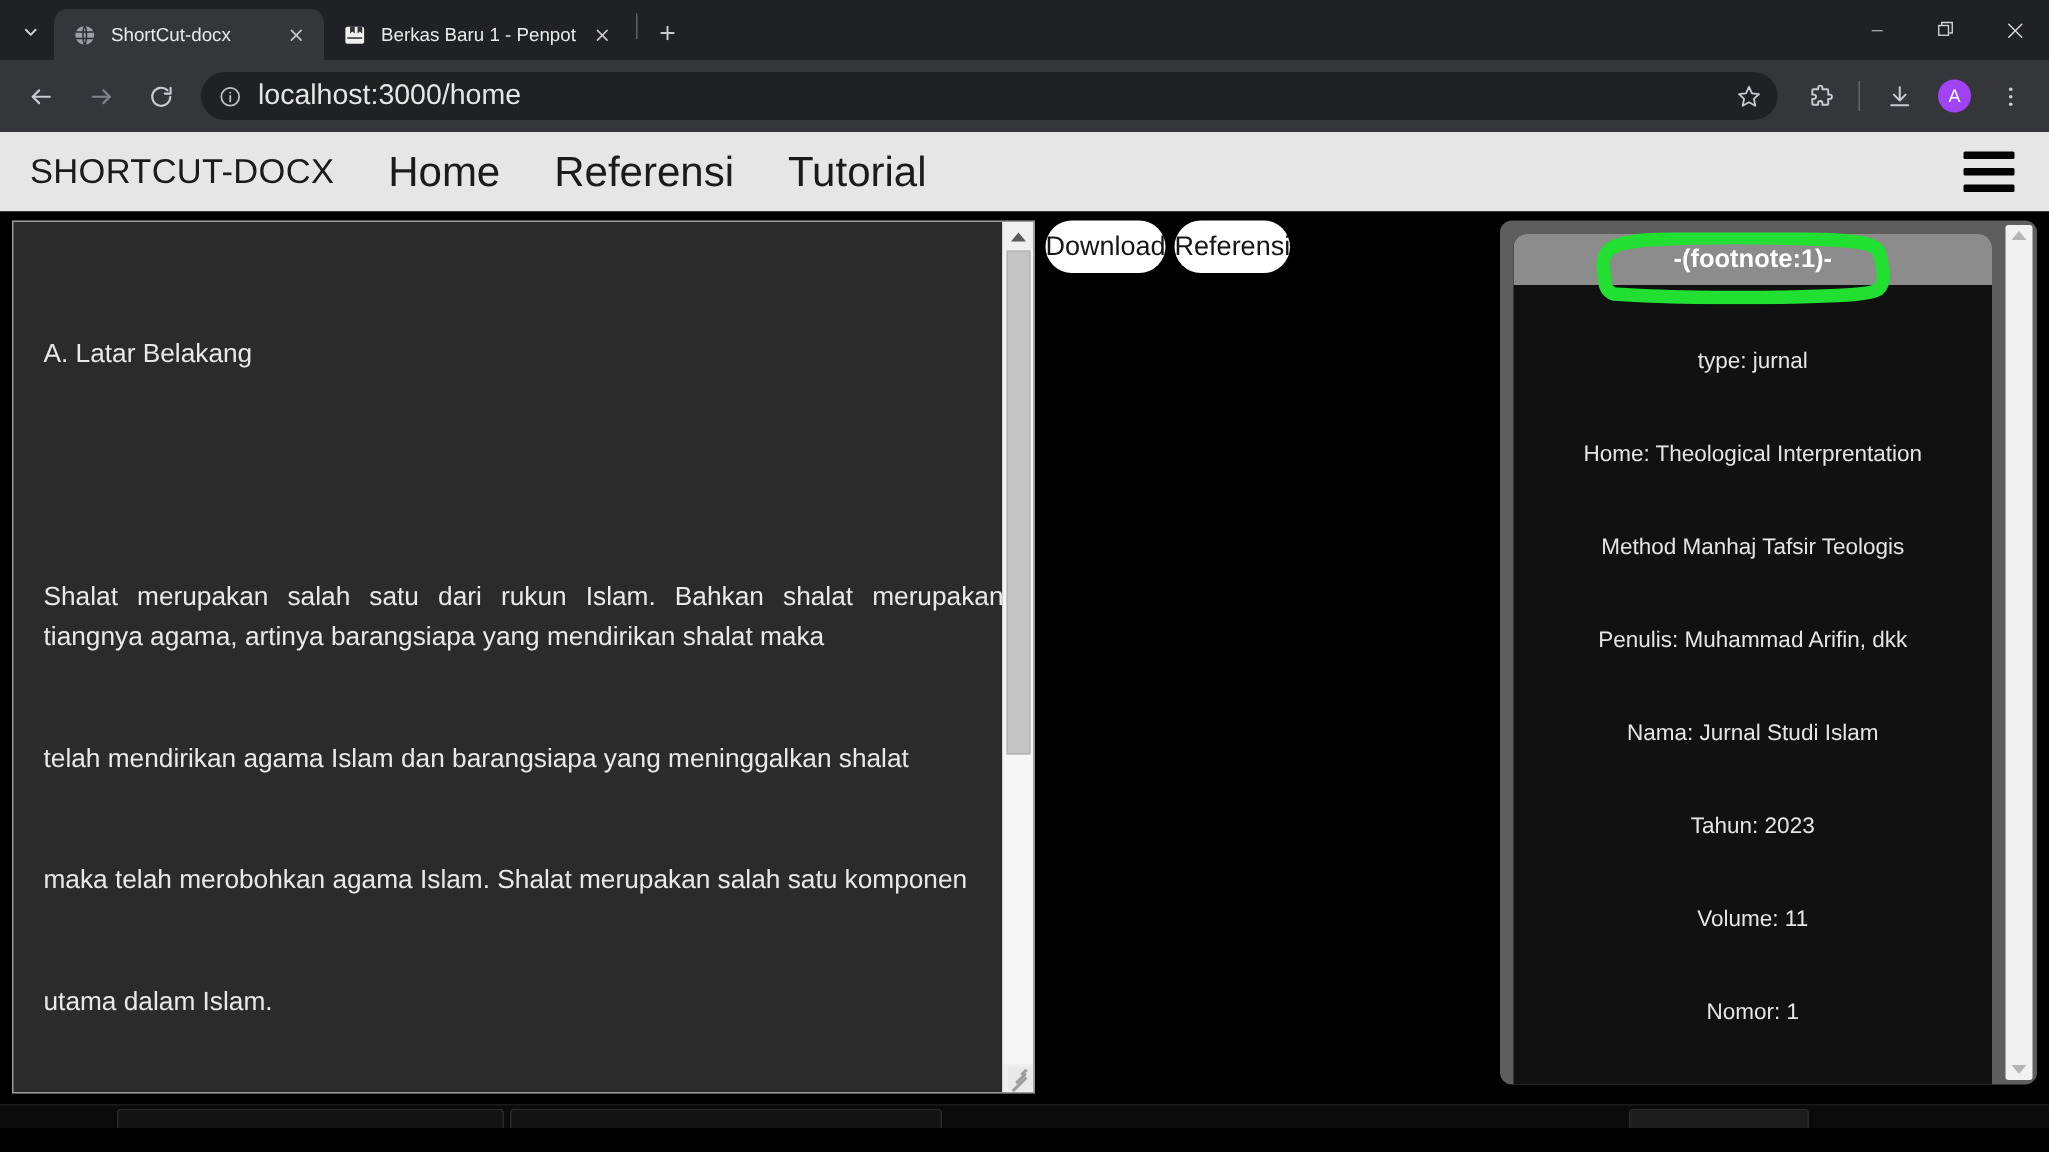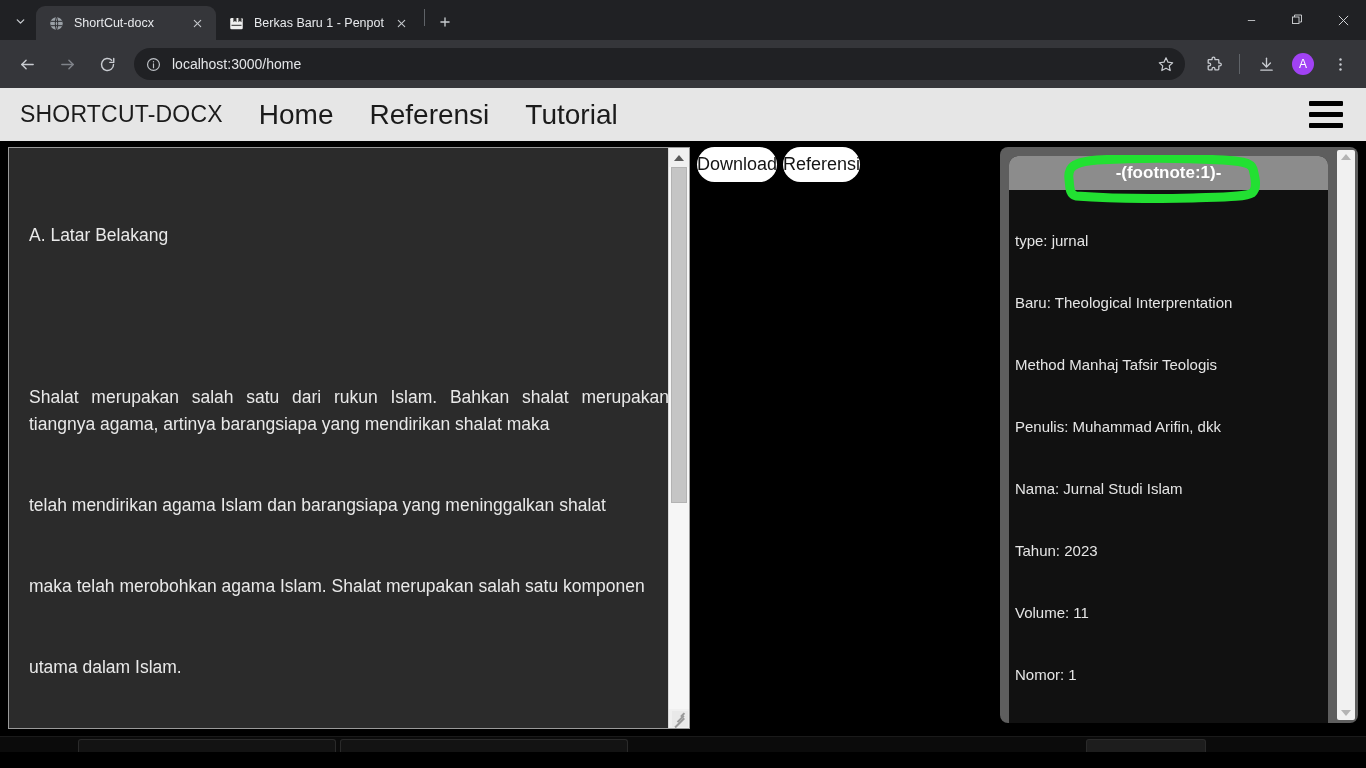--- a/index.html
+++ b/index.html
@@ -78,21 +78,21 @@
     flex: 1 1 auto; height: 32px; background: #202124;
     border-radius: 16px; display: flex; align-items: center;
     margin: 0 8px 0 6px; padding: 0 6px 0 8px; gap: 8px;
   }
   .omnibox .info-icon {
     width: 22px; height: 22px; flex: 0 0 22px;
     display: flex; align-items: center; justify-content: center;
     color: #bdc1c6;
   }
   .omnibox .url {
-    flex: 1 1 auto; color: #e4e6e9; font-size: 14px;
+    flex: 1 1 auto; color: #e4e6e9; font-size: 19px;
     white-space: nowrap; overflow: hidden;
   }
   .omnibox .star-icon {
     width: 26px; height: 26px; flex: 0 0 26px;
     display: flex; align-items: center; justify-content: center;
     color: #c9ccd1;
   }
   .tb-icon {
     width: 30px; height: 30px;
     display: flex; align-items: center; justify-content: center;
@@ -206,20 +206,21 @@
 
   
   .rpanel {
     position: absolute; left: 1000px; top: 6px;
     width: 358px; height: 576px;
     background: #5e5e5e; border-radius: 8px; overflow: hidden;
   }
   .rpanel-inner {
     position: absolute; left: 0; top: 0; right: 21px; bottom: 0;
     padding: 9px;
+    text-align: center;
   }
   .fn-card {
     background: #111111; border-radius: 9px; overflow: hidden;
     padding-bottom: 11px;
   }
   .fn-head {
     background: #8c8c8c; height: 34px;
     display: flex; align-items: center; justify-content: center;
     color: #fff; font-size: 17px; font-weight: bold;
   }
@@ -455,21 +456,21 @@
         <button class="pillbtn">Download</button>
         <button class="pillbtn">Referensi</button>
       </div>
 
       <div class="rpanel">
         <div class="rpanel-inner">
           <div class="fn-card">
             <div class="fn-head">-(footnote:1)-</div>
             <div class="fn-body">
               <div class="fn-line">type: jurnal</div>
-              <div class="fn-line">Baru: Theological Interprentation</div>
+              <div class="fn-line">Home: Theological Interprentation</div>
               <div class="fn-line">Method Manhaj Tafsir Teologis</div>
               <div class="fn-line">Penulis: Muhammad Arifin, dkk</div>
               <div class="fn-line">Nama: Jurnal Studi Islam</div>
               <div class="fn-line">Tahun: 2023</div>
               <div class="fn-line">Volume: 11</div>
               <div class="fn-line">Nomor: 1</div>
               <div class="fn-line">Halaman: 49</div>
             </div>
           </div>
         </div>

